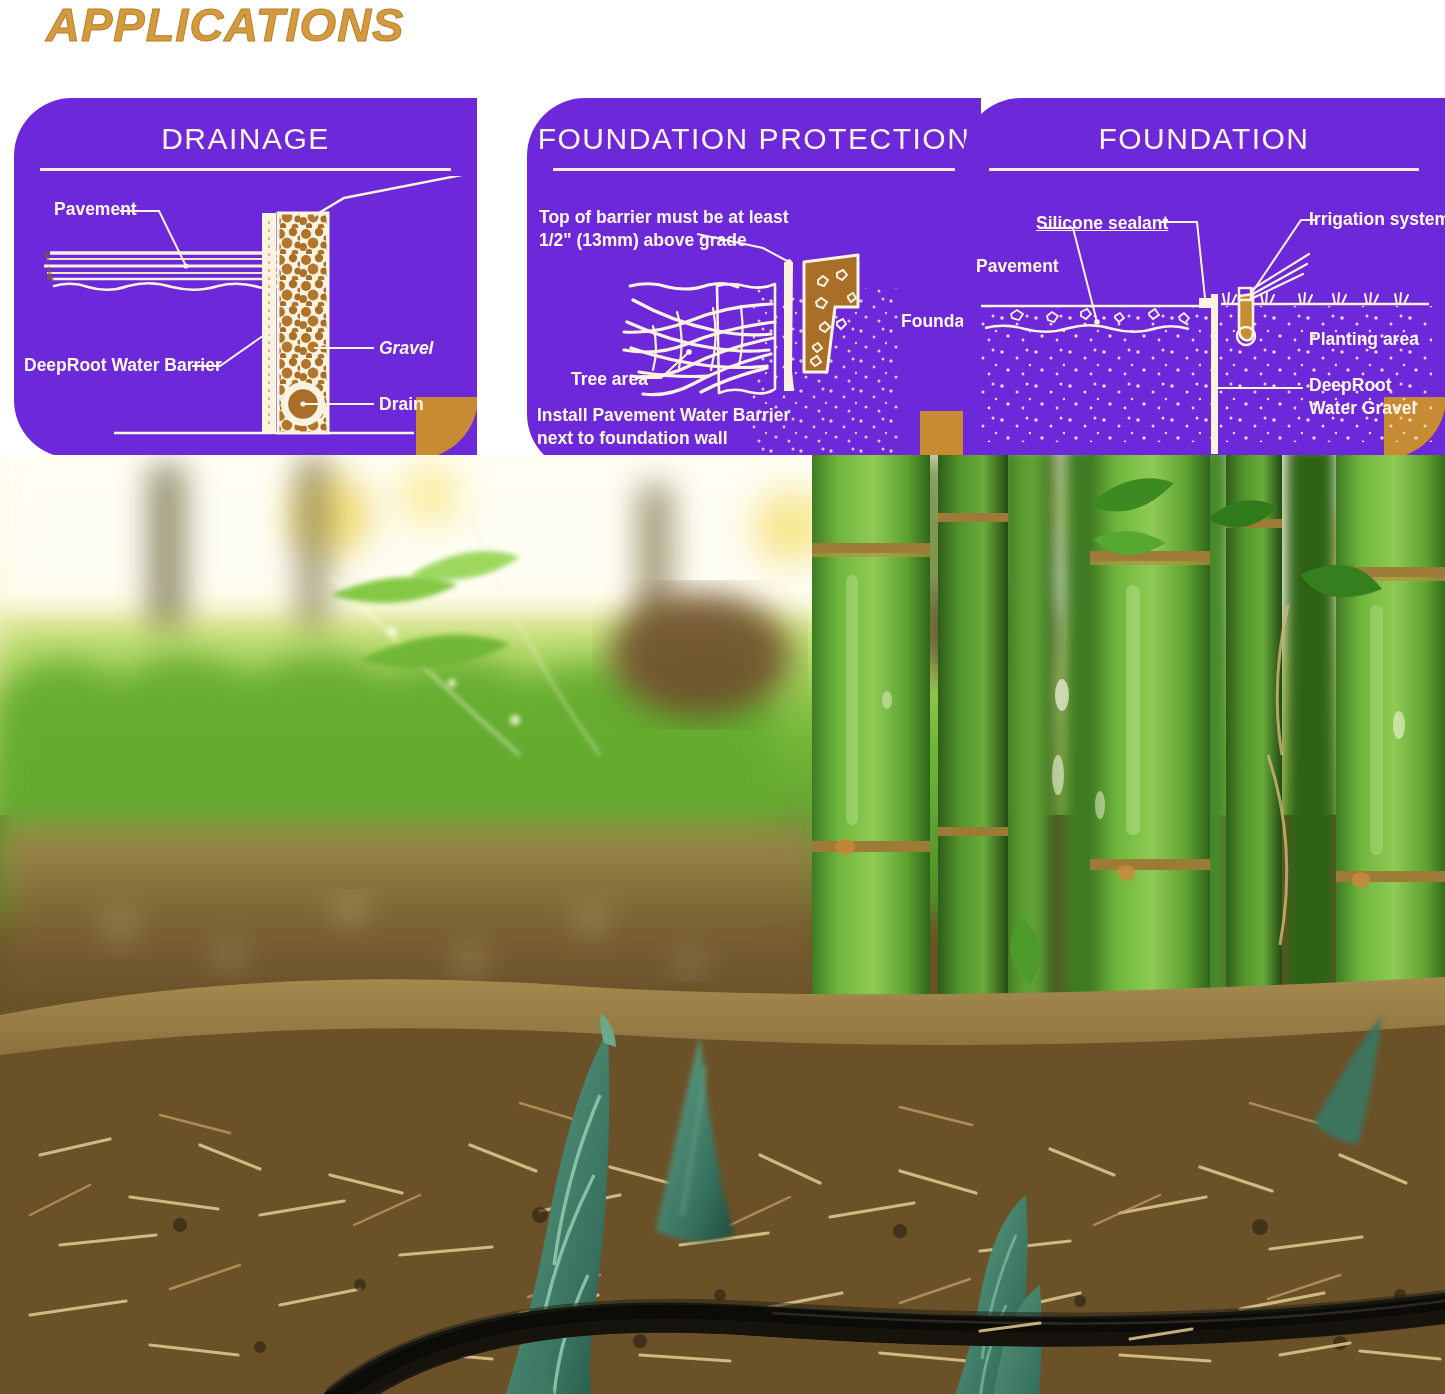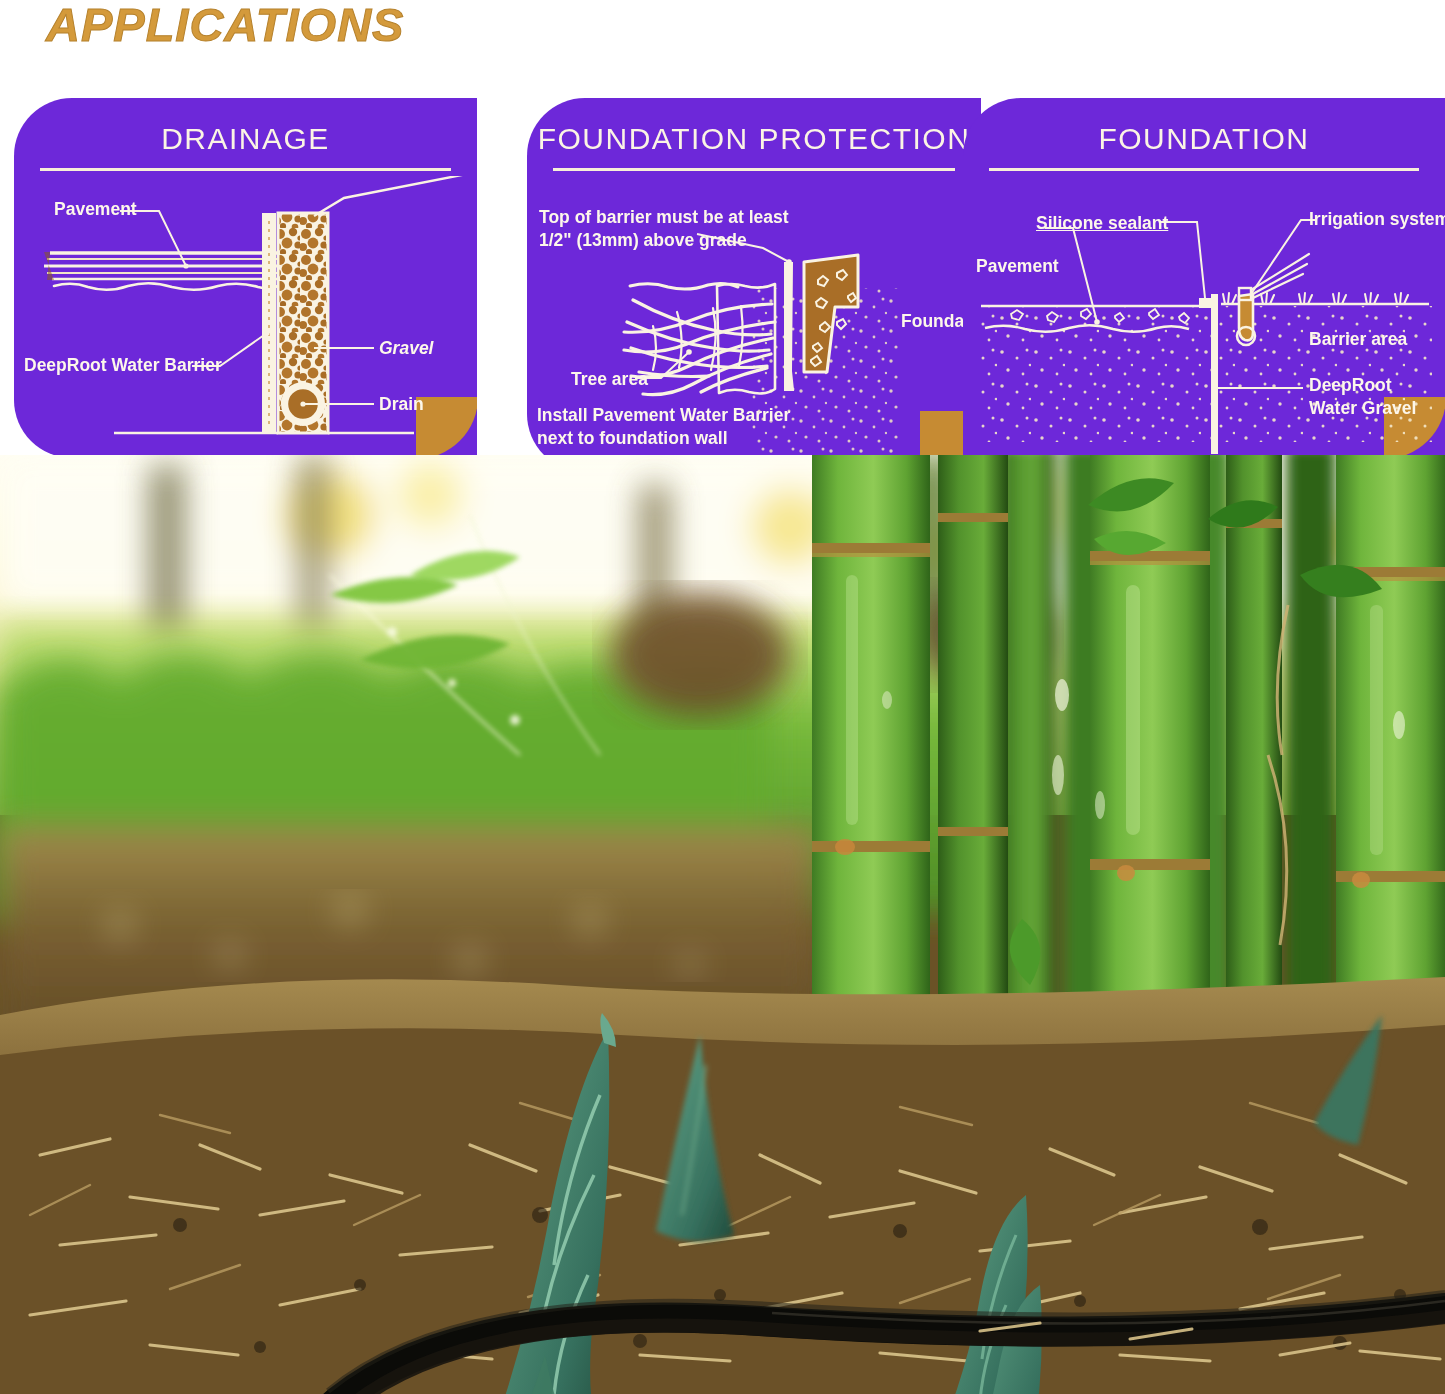--- a/index.html
+++ b/index.html
@@ -286,21 +286,21 @@
         <path d="M82 52 L110 52 L134 146" fill="none" stroke="#FAF3E2" stroke-width="2"></path>
         <circle cx="134" cy="146" r="2.8" fill="#FAF3E2"></circle>
 
         <line x1="252" y1="212" x2="340" y2="212" stroke="#FAF3E2" stroke-width="2"></line>
         <circle cx="252" cy="212" r="2.6" fill="#FAF3E2"></circle>
       </svg>
 
       <span class="lbl" style="left:73px; top:36px;text-decoration:underline;">Silicone sealant</span>
       <span class="lbl" style="left:346px; top:32px;">Irrigation system</span>
       <span class="lbl" style="left:13px; top:79px;">Pavement</span>
-      <span class="lbl" style="left:346px; top:152px;">Barrier area</span>
+      <span class="lbl" style="left:346px; top:152px;">Planting area</span>
       <span class="lbl" style="left:346px; top:198px;"><span>DeepRoot</span><br><span>Water Gravel</span></span>
     </div>
   </div>
 
   <div id="photo">
     <svg viewBox="0 0 1445 939" preserveAspectRatio="none">
       <defs>
         <linearGradient id="sky" x1="0" y1="0" x2="0" y2="1">
           <stop offset="0%" stop-color="#FFFDF2"></stop>
           <stop offset="38%" stop-color="#FCF6D6"></stop>

